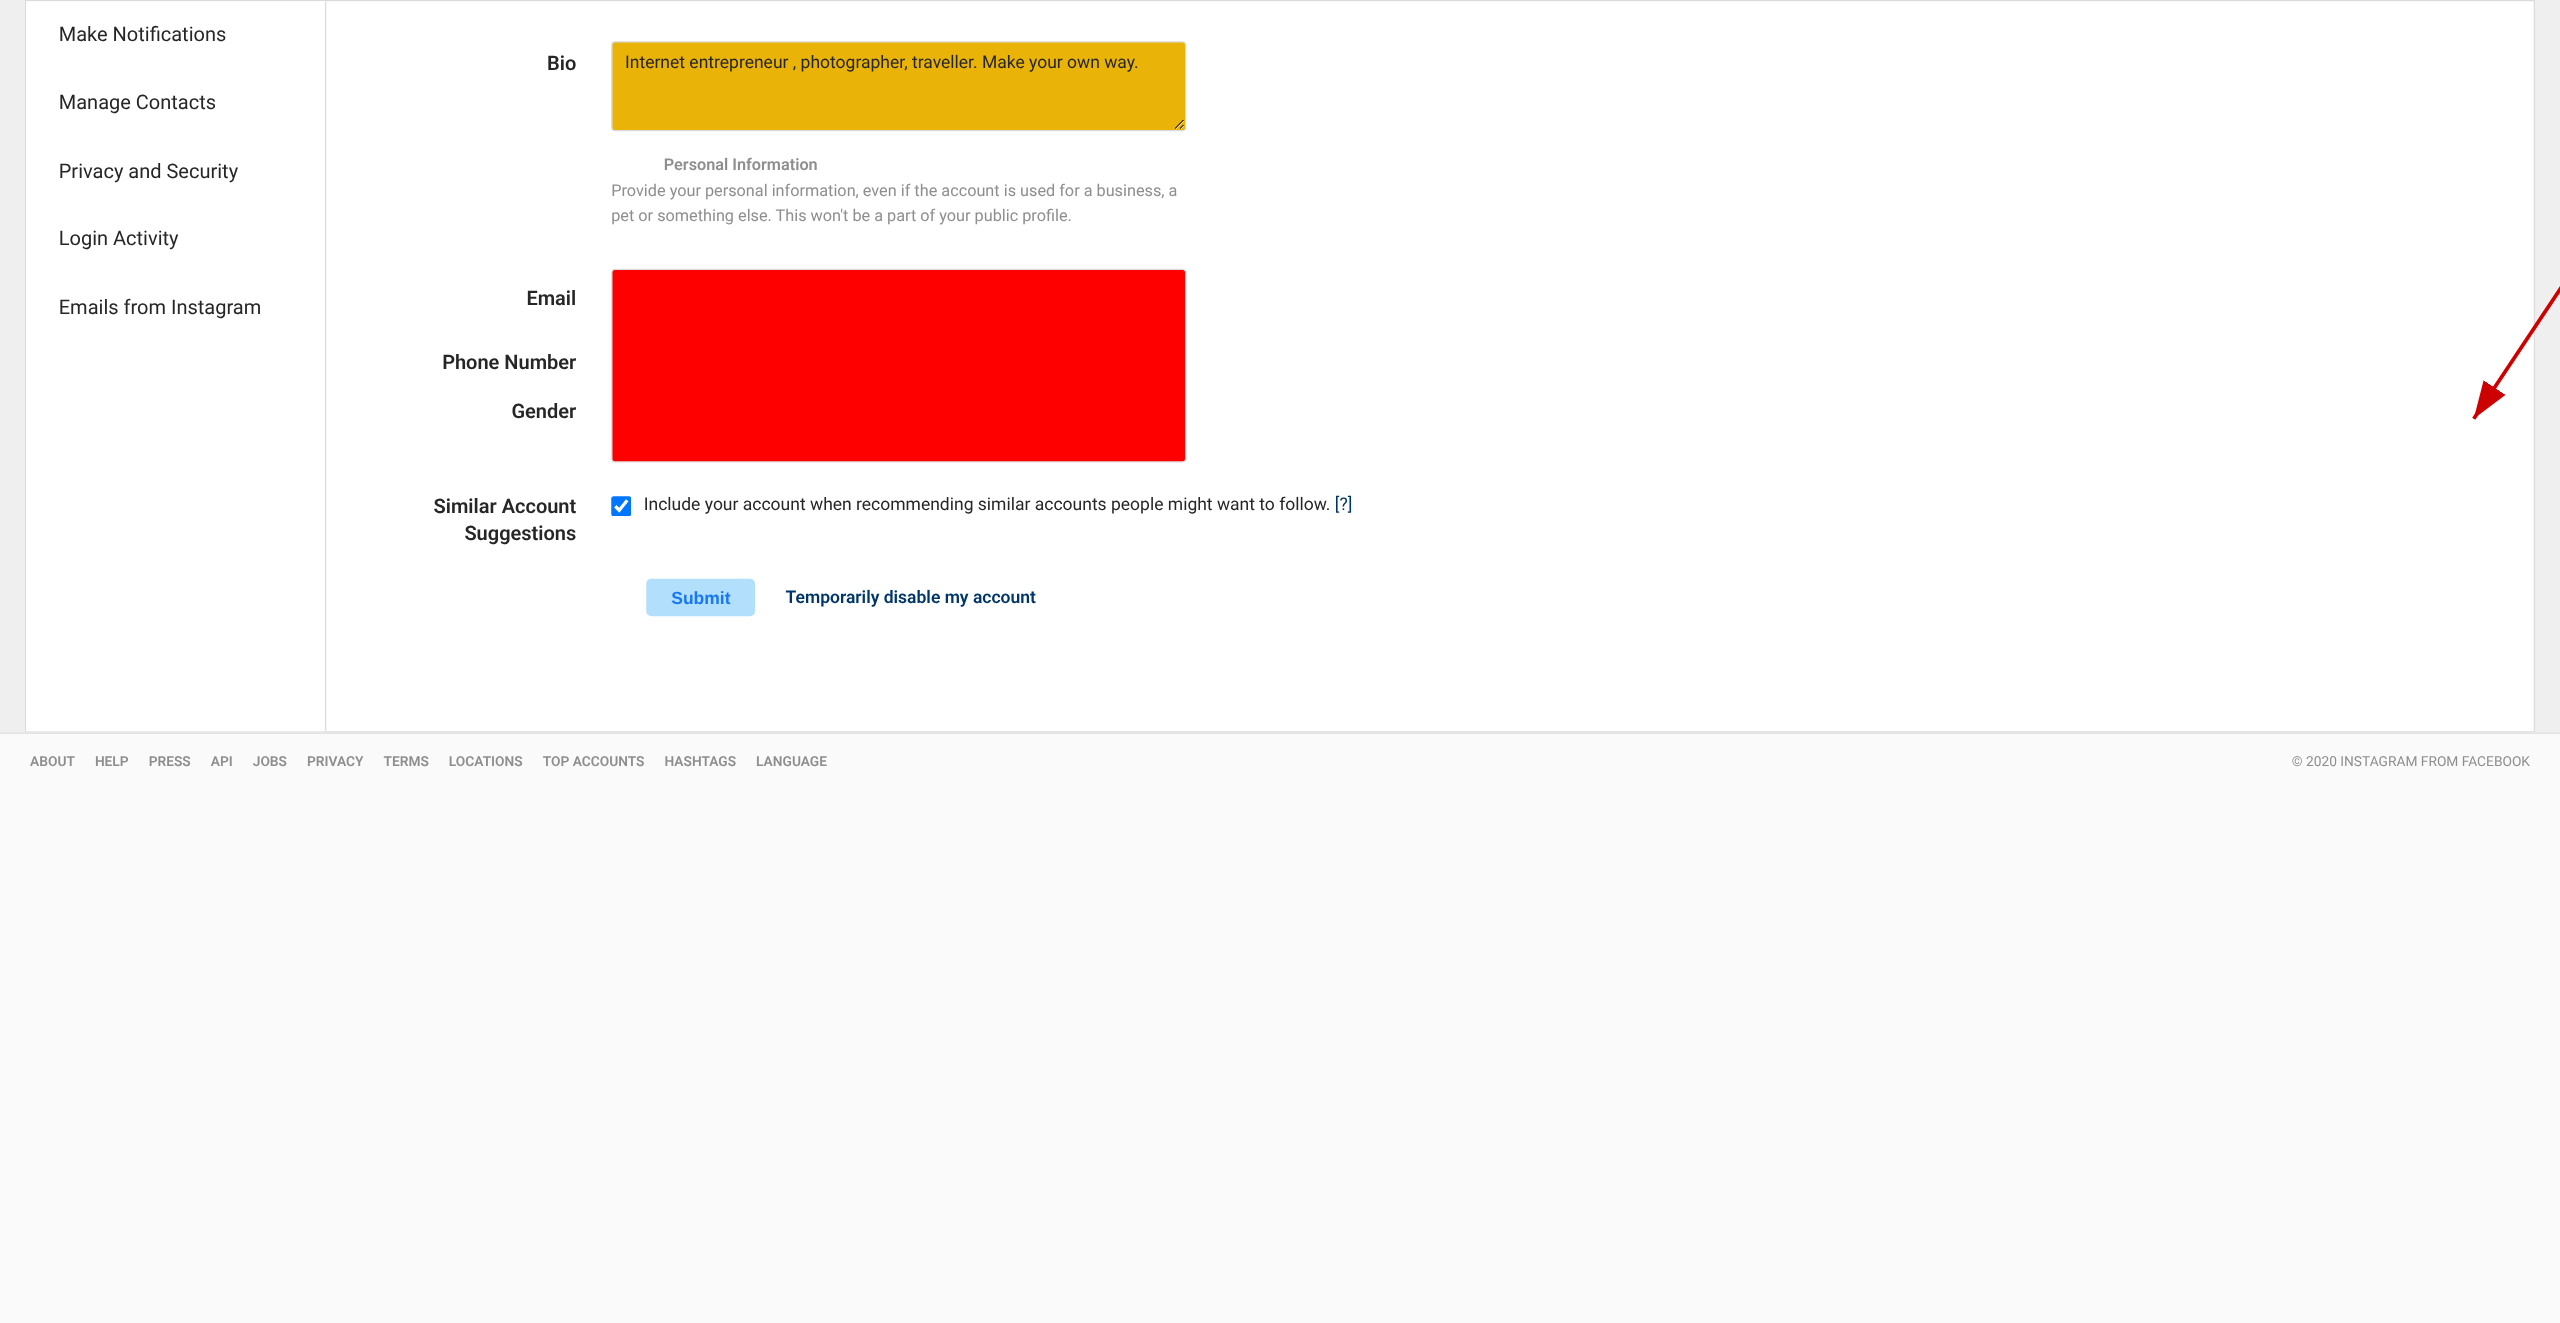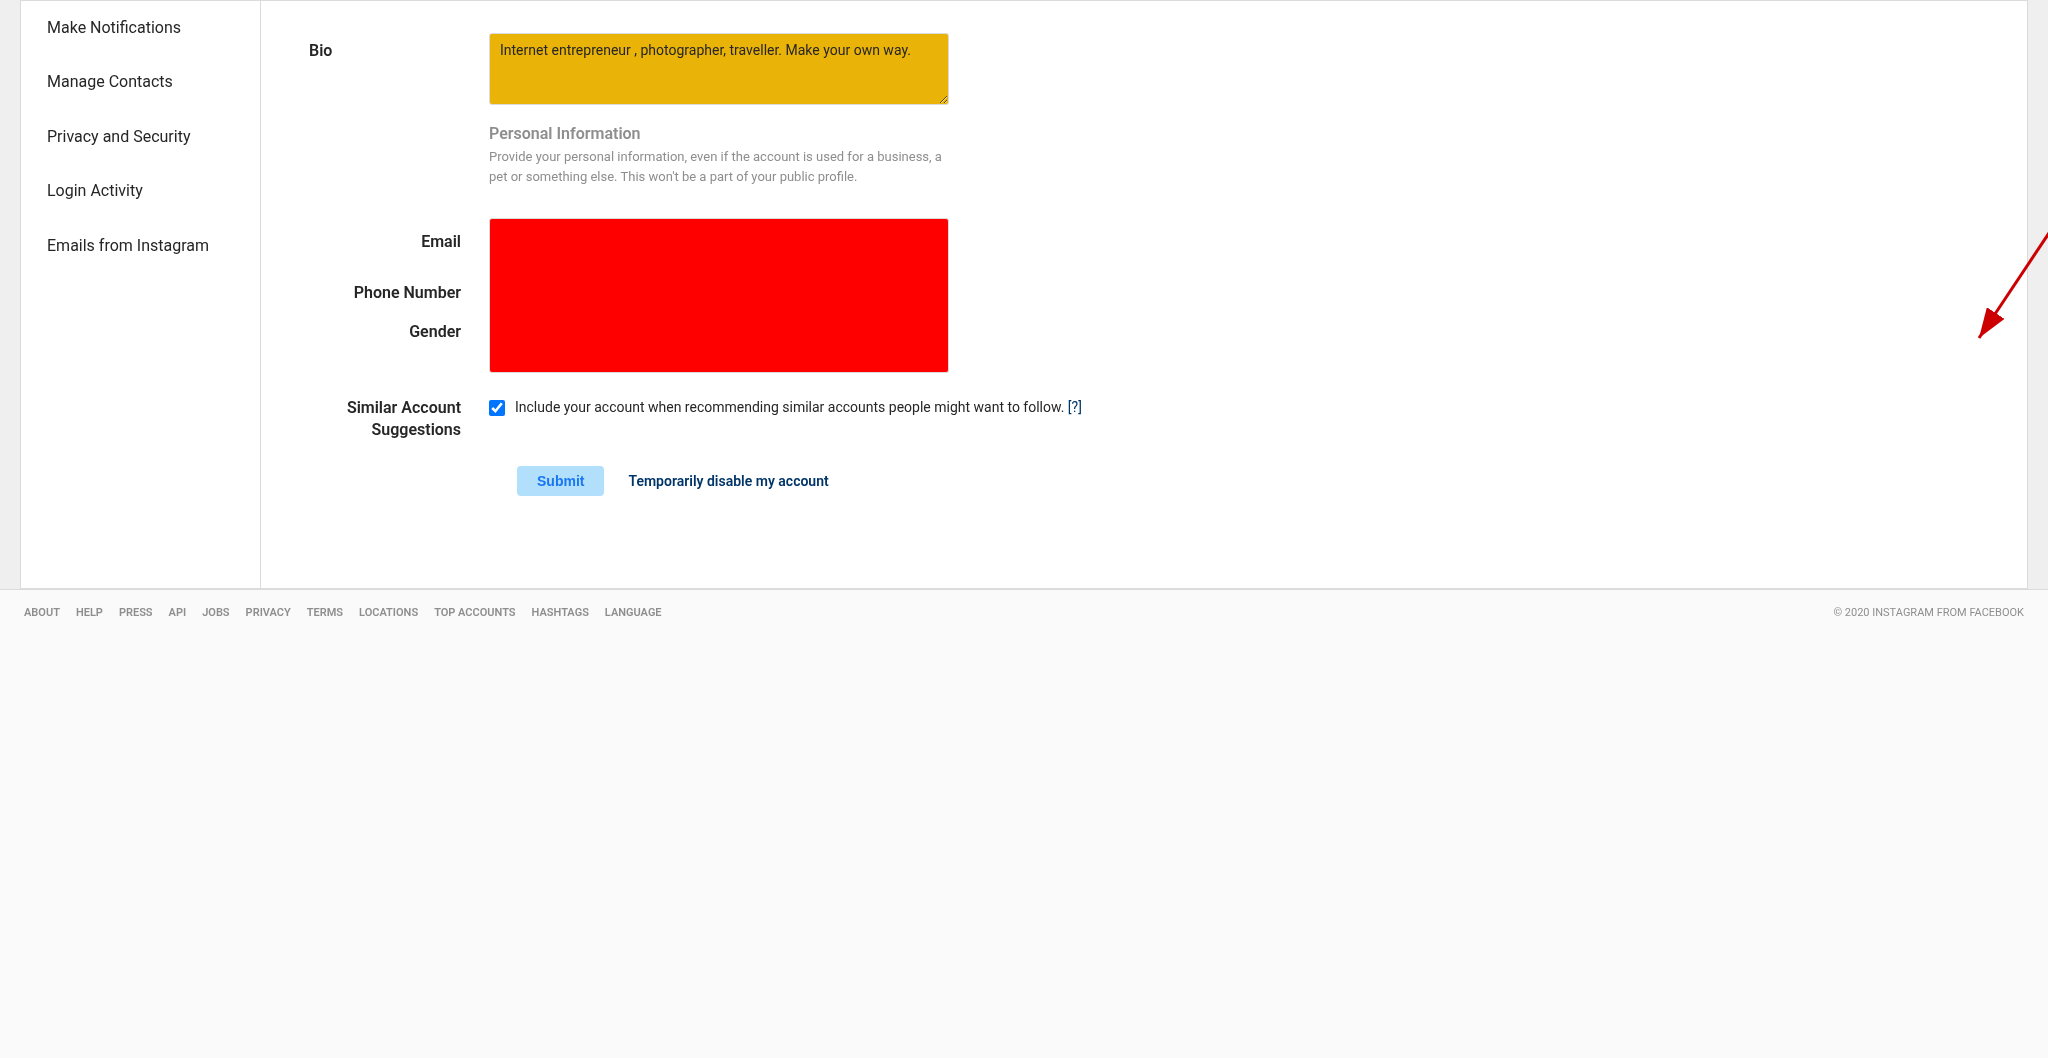--- a/index.html
+++ b/index.html
@@ -36,20 +36,21 @@
 
     .form-row {
       display: flex;
       align-items: flex-start;
       margin-bottom: 16px;
     }
 
     .form-label {
       width: 180px;
       min-width: 180px;
+      text-align: right;
       padding-right: 28px;
       font-weight: 600;
       font-size: 16px;
       padding-top: 8px;
       color: #262626;
     }
 
     .form-field {
       flex: 1;
     }
@@ -67,24 +68,25 @@
       font-family: inherit;
       background: #eab308;
     }
 
     .personal-info-section {
       margin-bottom: 16px;
       max-width: 460px;
     }
 
     .personal-info-title {
-      font-size: 16px;
+      font-size: 13px;
       font-weight: 600;
       color: #8e8e8e;
       margin-bottom: 4px;
+      margin-left: 42px;
     }
 
     .personal-info-desc {
       font-size: 13px;
       color: #8e8e8e;
       line-height: 1.5;
     }
 
     .redacted-block {
       background: #ff0000;

